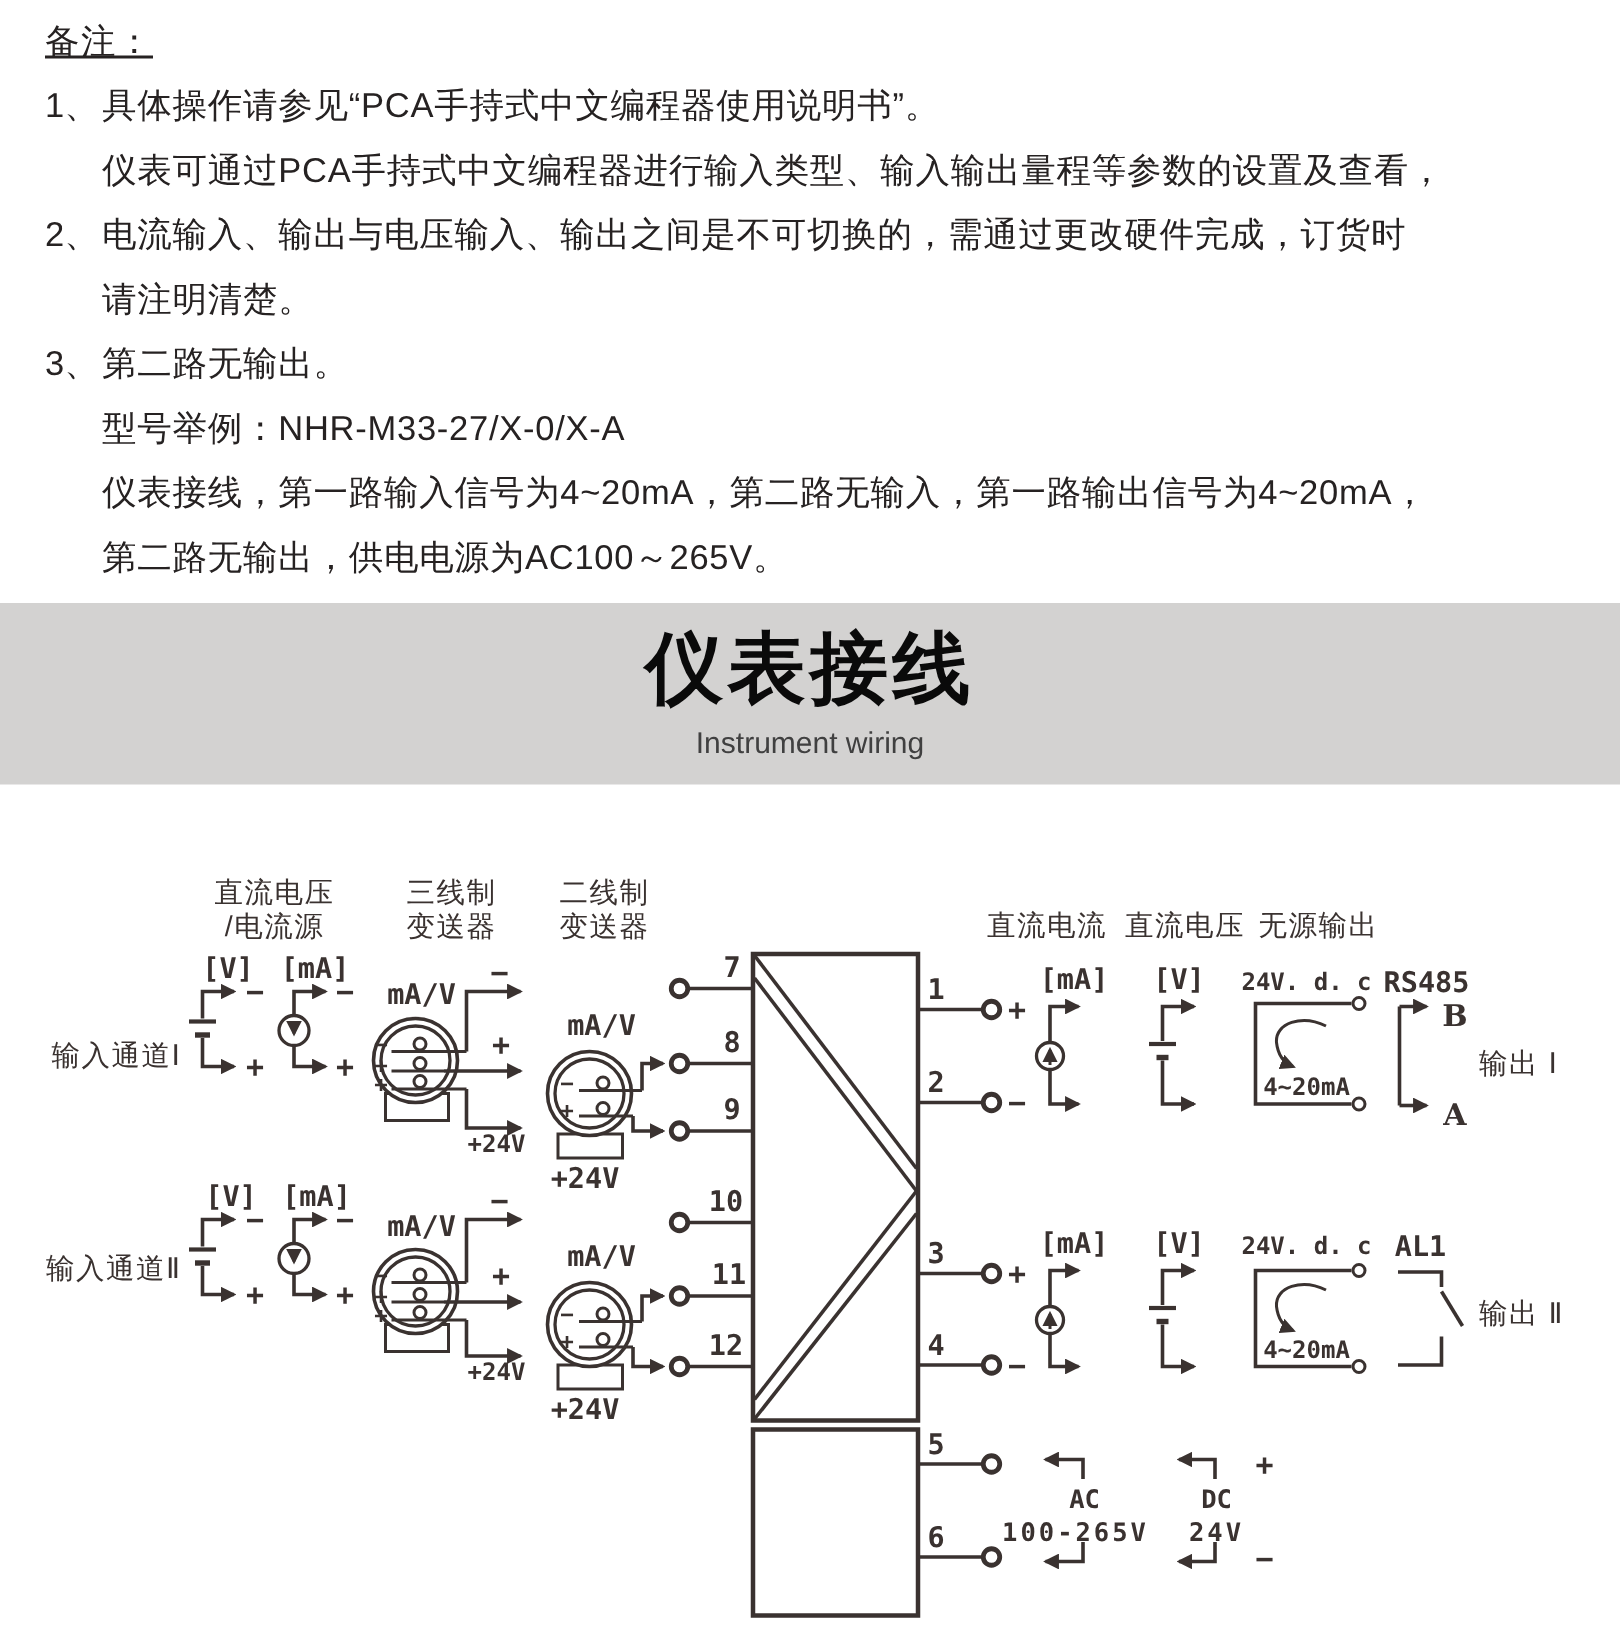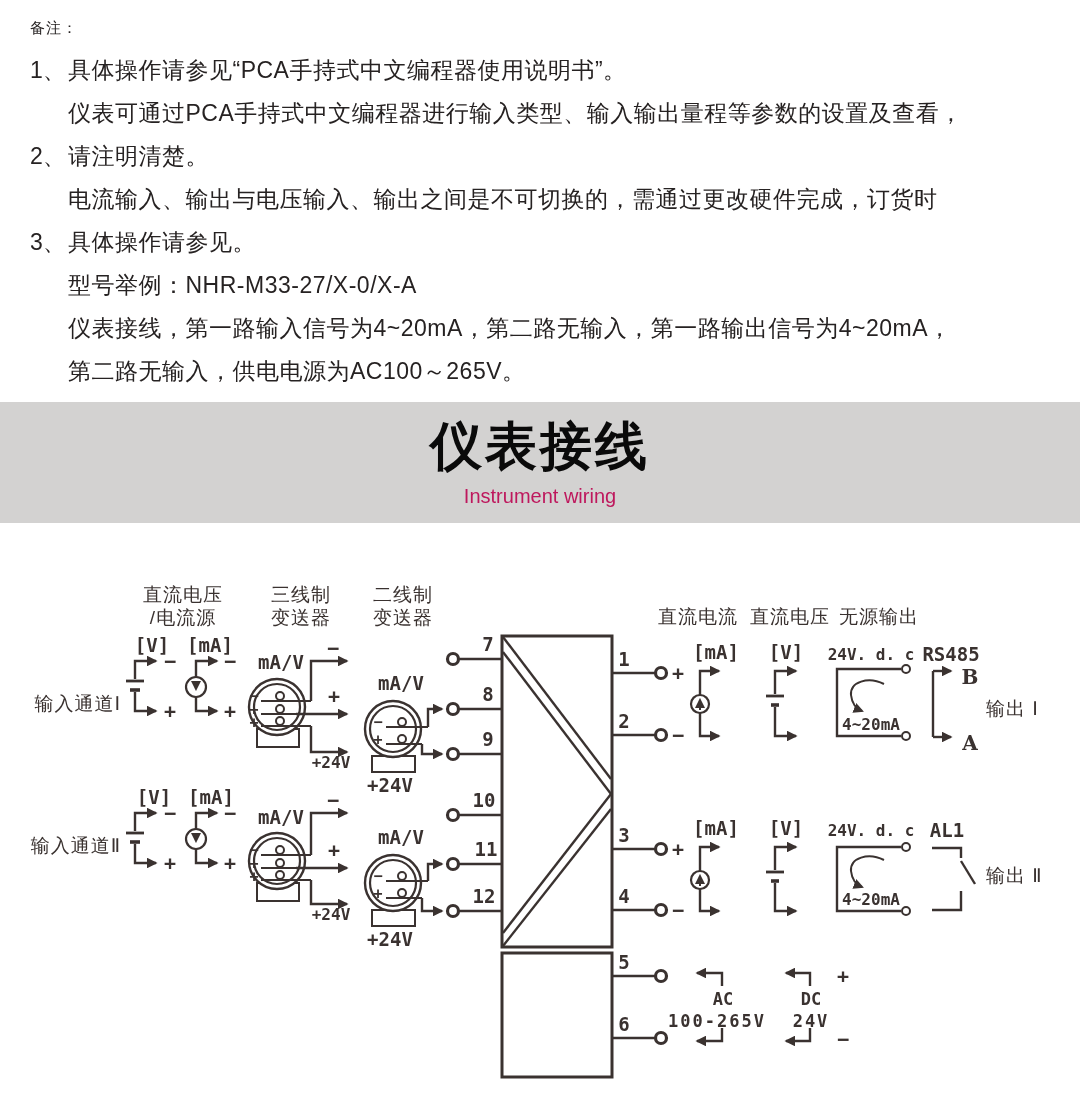--- a/index.html
+++ b/index.html
@@ -1,31 +1,31 @@
 <!DOCTYPE html>
 <html><head>
 <meta charset="utf-8">
 <style>
   * { margin:0; padding:0; box-sizing:border-box; }
   html,body { background:#ffffff; }
   body { width:1080px; height:1100px; font-family:"Liberation Sans",sans-serif; color:#262222; overflow:hidden; }
 
   
   .notes { padding:6px 14px 0 30px; }
-  .note-heading { font-size:15px; line-height:43px; font-weight:500; letter-spacing:1px;}
+  .note-heading { font-size:23px; line-height:43px; font-weight:500; letter-spacing:1px;text-decoration:underline;}
   .note-item { display:flex; }
   .note-num { width:38px; flex:none; font-size:23px; line-height:43px; }
   .note-lines { flex:1; }
   .note-line { font-size:23px; line-height:43px; letter-spacing:0.5px; }
 
   
   .banner { margin-top:9px; height:121px; background:#d3d2d1; text-align:center;
             display:flex; flex-direction:column; justify-content:center; }
   .banner-title { font-size:52px; font-weight:700; color:#0a0a0a; letter-spacing:3px; line-height:56px; }
-  .banner-sub { font-size:20px; color:#be185d; line-height:22px; margin-top:11px; }
+  .banner-sub { font-size:20px; color:#404040; line-height:22px; margin-top:11px; }
 
   
   svg { display:block; }
   .wire   { stroke:#3a3230; stroke-width:2.4; fill:none; }
   .thin   { stroke:#3a3230; stroke-width:2; fill:none; }
   .thick  { stroke:#3a3230; stroke-width:3; fill:none; }
   .bar    { stroke:#3a3230; stroke-width:2.8; fill:none; }
   .sbar   { stroke:#3a3230; stroke-width:3.6; fill:none; }
   .term   { fill:#ffffff; stroke:#3a3230; stroke-width:3.2; }
   .pin    { fill:#ffffff; stroke:#3a3230; stroke-width:2; }
@@ -53,32 +53,32 @@
     <span class="note-num">1、</span>
     <div class="note-lines">
       <div class="note-line">具体操作请参见“PCA手持式中文编程器使用说明书”。</div>
       <div class="note-line">仪表可通过PCA手持式中文编程器进行输入类型、输入输出量程等参数的设置及查看，</div>
     </div>
   </div>
 
   <div class="note-item">
     <span class="note-num">2、</span>
     <div class="note-lines">
+      <div class="note-line">电流输入、输出与电压输入、输出之间是不可切换的，需通过更改硬件完成，订货时</div>
       <div class="note-line">请注明清楚。</div>
-      <div class="note-line">电流输入、输出与电压输入、输出之间是不可切换的，需通过更改硬件完成，订货时</div>
     </div>
   </div>
 
   <div class="note-item">
     <span class="note-num">3、</span>
     <div class="note-lines">
-      <div class="note-line">具体操作请参见。</div>
+      <div class="note-line">第二路无输出。</div>
       <div class="note-line">型号举例：NHR-M33-27/X-0/X-A</div>
       <div class="note-line">仪表接线，第一路输入信号为4~20mA，第二路无输入，第一路输出信号为4~20mA，</div>
-      <div class="note-line">第二路无输入，供电电源为AC100～265V。</div>
+      <div class="note-line">第二路无输出，供电电源为AC100～265V。</div>
     </div>
   </div>
 </div>
 
 <div class="banner">
   <div class="banner-title">仪表接线</div>
   <div class="banner-sub">Instrument wiring</div>
 </div>
 
 <svg width="1080" height="577" viewBox="0 523 1080 577">

